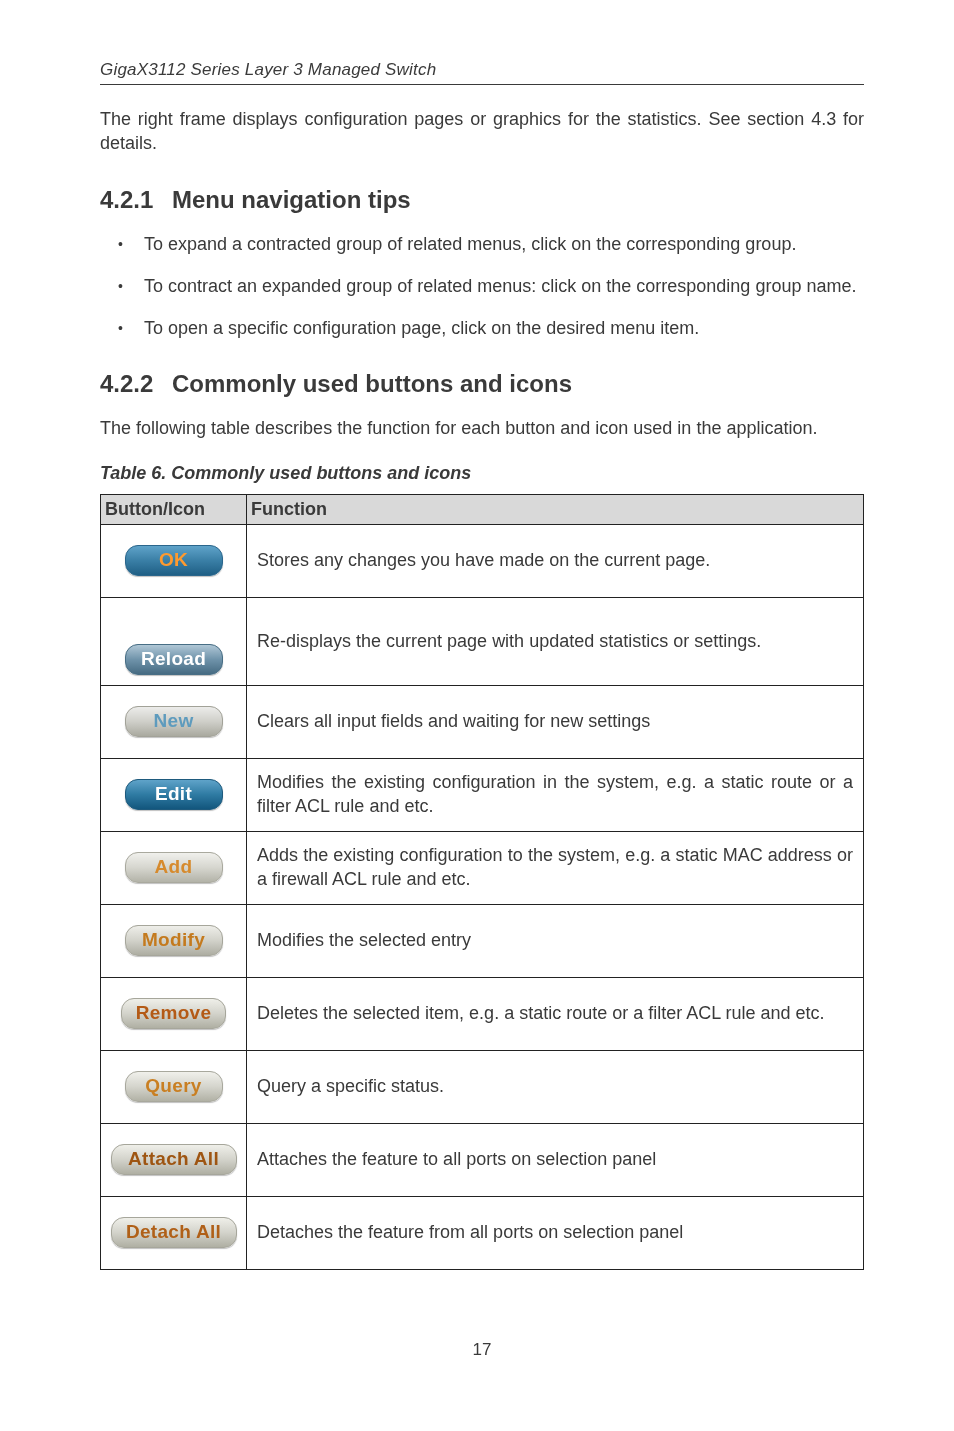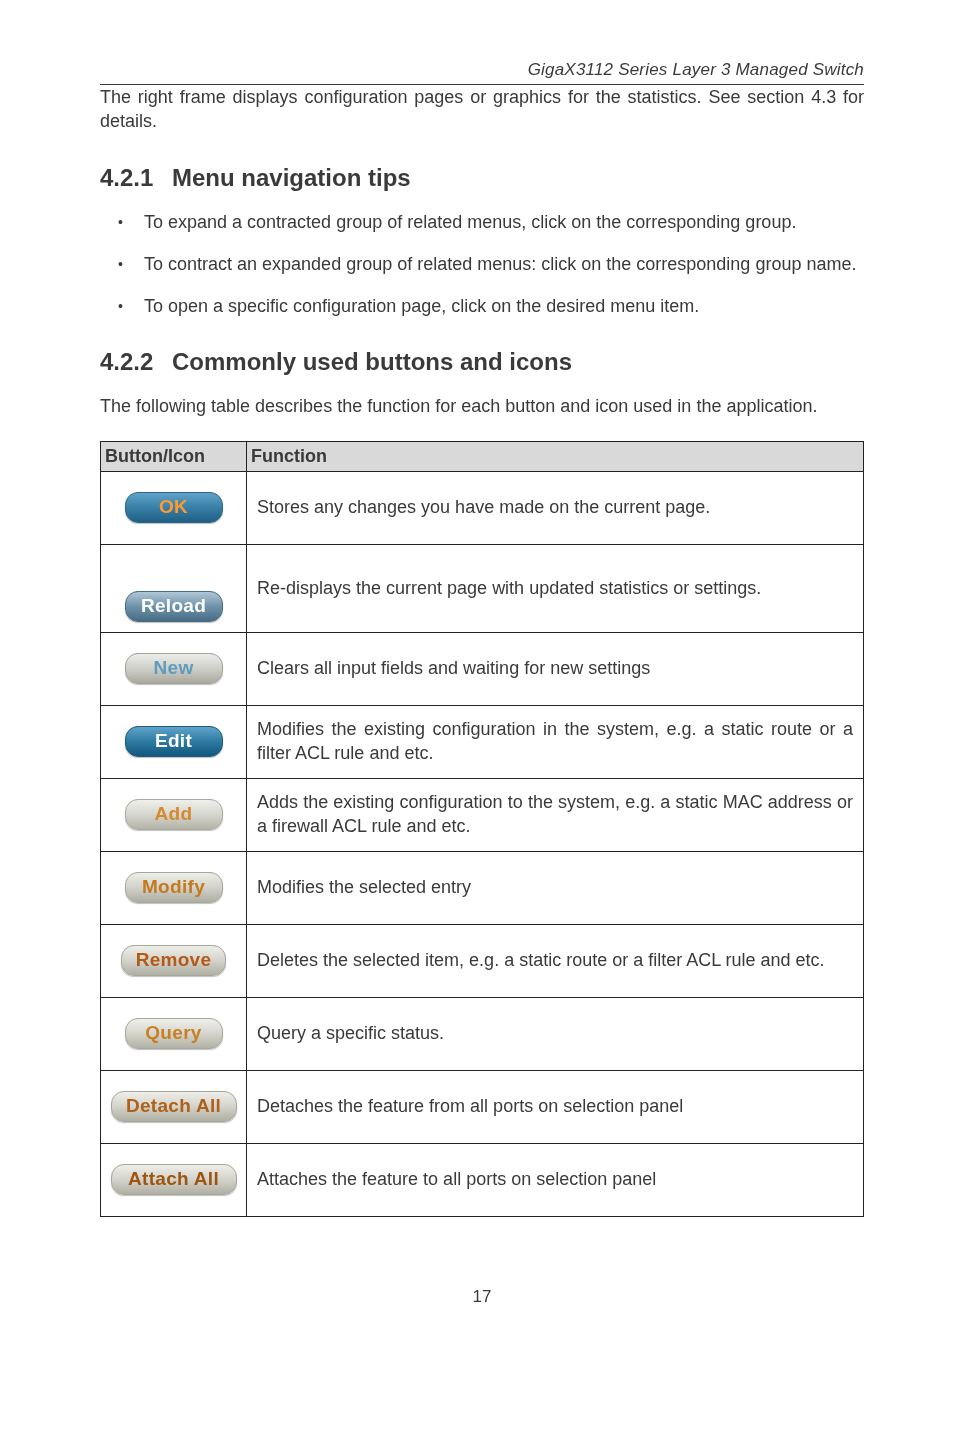--- a/index.html
+++ b/index.html
@@ -9,25 +9,26 @@
     font-family: Arial, Helvetica, sans-serif;
     color: #3a3a3a;
     width: 954px;
   }
   .page {
     padding: 60px 90px 60px 100px;
     box-sizing: border-box;
     width: 954px;
   }
   .running-head {
-    text-align: right;
+    text-align: left;
     font-style: italic;
     font-size: 17px;
     border-bottom: 1.5px solid #3a3a3a;
     padding-bottom: 4px;
+    margin-bottom: 22px;
     letter-spacing: 0.2px;
   }
   .para {
     font-size: 18px;
     line-height: 1.35;
     text-align: justify;
     margin: 0 0 22px 0;
   }
   h2.section {
     font-size: 24px;
@@ -183,20 +184,21 @@
     <li>To contract an expanded group of related menus: click  on the corresponding group name.</li>
     <li>To open a specific configuration page, click on the desired menu item.</li>
   </ul>
 
   <h2 class="section">
     <span class="num">4.2.2</span><span>Commonly used buttons and icons</span>
   </h2>
 
   <p class="para">The following table describes the function for each button and icon used in the application.</p>
 
+  <div class="table-caption">Table 6.  Commonly used buttons and icons</div>
 
   <table class="btntable">
     <colgroup>
         <col style="width:146px">
         <col>
       </colgroup>
     <thead>
       <tr>
         <th class="col-icon">Button/Icon</th>
         <th>Function</th>
@@ -229,25 +231,25 @@
       </tr>
       <tr>
         <td class="icon-cell"><span class="pill remove">Remove</span></td>
         <td class="func-cell">Deletes the selected item, e.g. a static route or a filter ACL rule and etc.</td>
       </tr>
       <tr>
         <td class="icon-cell"><span class="pill query">Query</span></td>
         <td class="func-cell">Query a specific status.</td>
       </tr>
       <tr>
+        <td class="icon-cell"><span class="pill attach wide">Attach All</span></td>
+        <td class="func-cell">Attaches the feature to all ports on selection panel</td>
+      </tr>
+      <tr>
         <td class="icon-cell"><span class="pill detach wide">Detach All</span></td>
         <td class="func-cell">Detaches the feature from all ports on selection panel</td>
       </tr>
-      <tr>
-        <td class="icon-cell"><span class="pill attach wide">Attach All</span></td>
-        <td class="func-cell">Attaches the feature to all ports on selection panel</td>
-      </tr>
     </tbody>
   </table>
 
   <div class="page-num">17</div>
 
 </div>
 
 </body></html>

